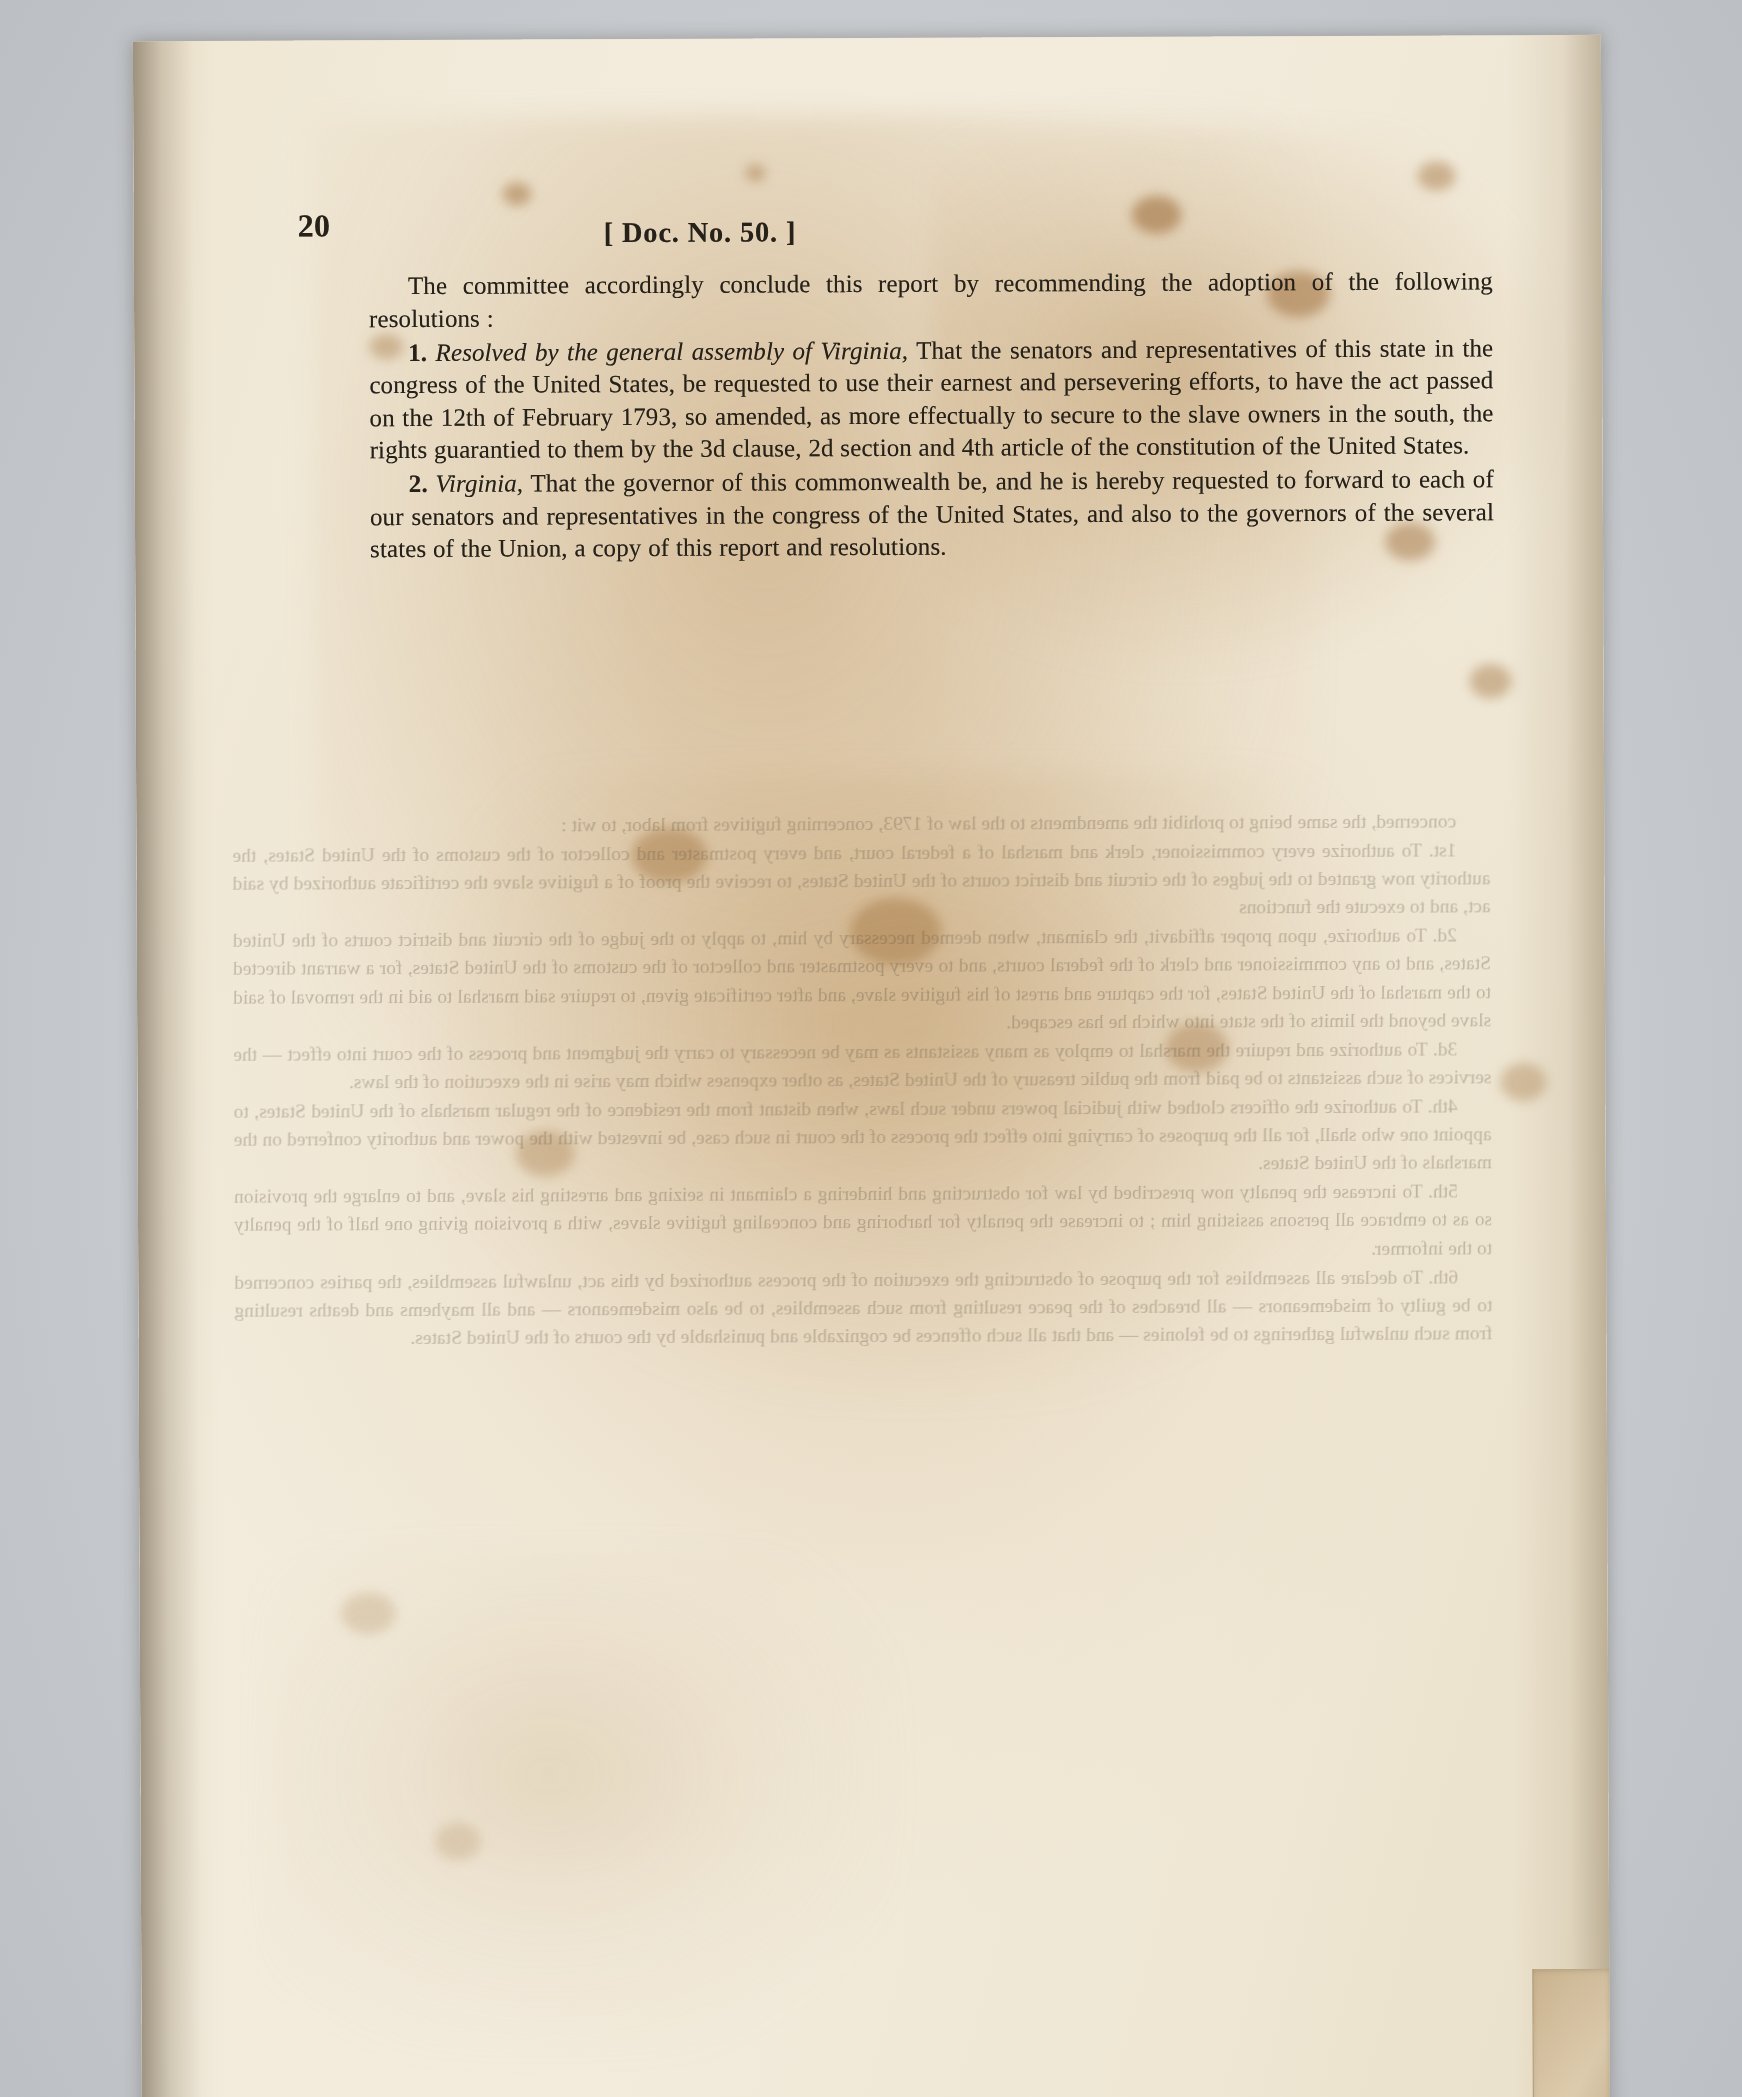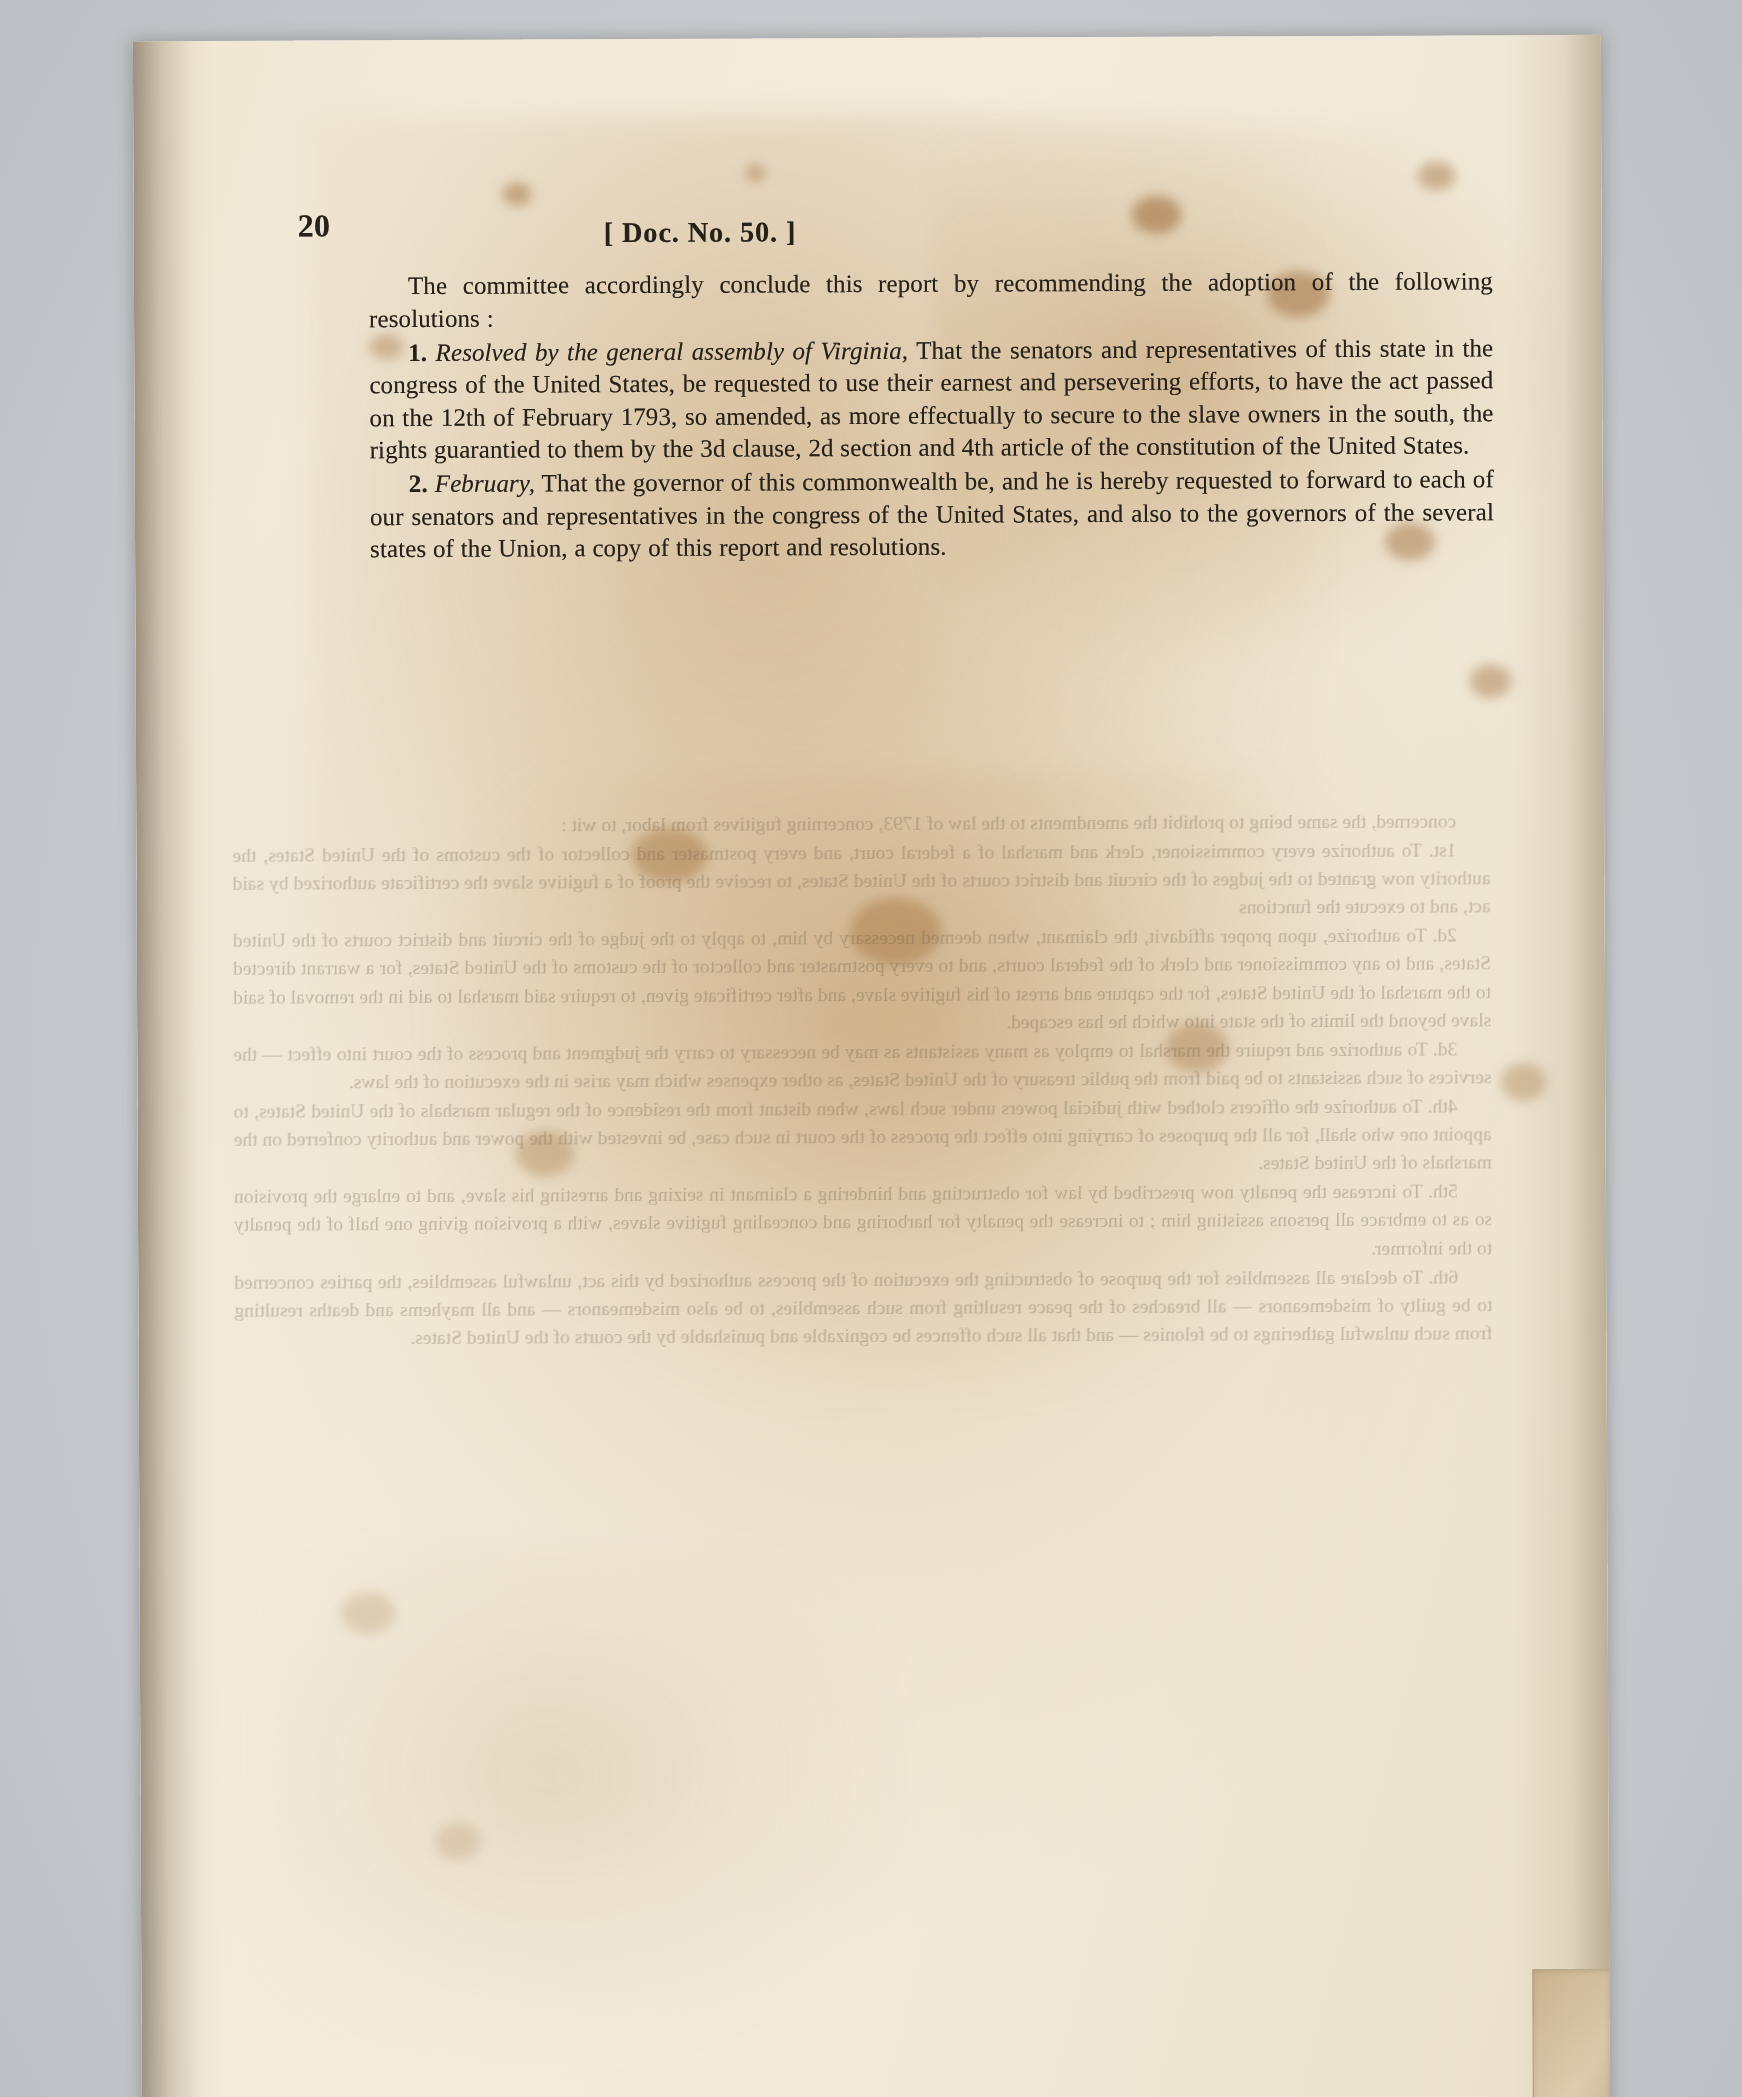--- a/index.html
+++ b/index.html
@@ -220,21 +220,21 @@
           <span>The committee accordingly conclude this report by recommending the adoption of the following resolutions :</span>
         </p>
 
         <p>
           <span class="num">1.</span>
           <span class="ital">Resolved by the general assembly of Virginia,</span><span> That the senators and representatives of this state in the congress of the United States, be requested to use their earnest and persevering efforts, to have the act passed on the 12th of February 1793, so amended, as more effectually to secure to the slave owners in the south, the rights guarantied to them by the 3d clause, 2d section and 4th article of the constitution of the United States.</span>
         </p>
 
         <p>
           <span class="num">2.</span>
-          <span class="ital">February,</span><span> That the governor of this commonwealth be, and he is hereby requested to forward to each of our senators and representatives in the congress of the United States, and also to the governors of the several states of the Union, a copy of this report and resolutions.</span>
+          <span class="ital">Virginia,</span><span> That the governor of this commonwealth be, and he is hereby requested to forward to each of our senators and representatives in the congress of the United States, and also to the governors of the several states of the Union, a copy of this report and resolutions.</span>
         </p>
 
       </div>
     </div>
 
     <div id="gutter"></div>
     <div id="right-edge"></div>
     <div id="dogear"></div>
 
   </div>

